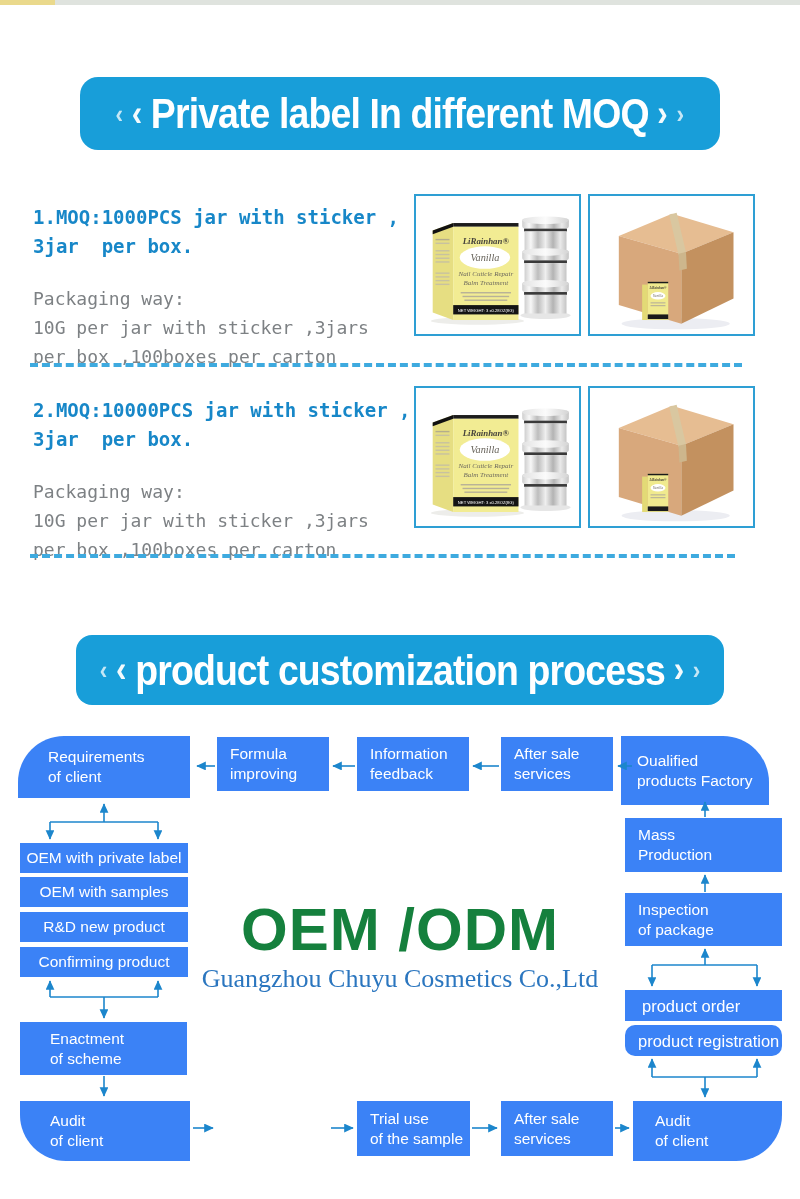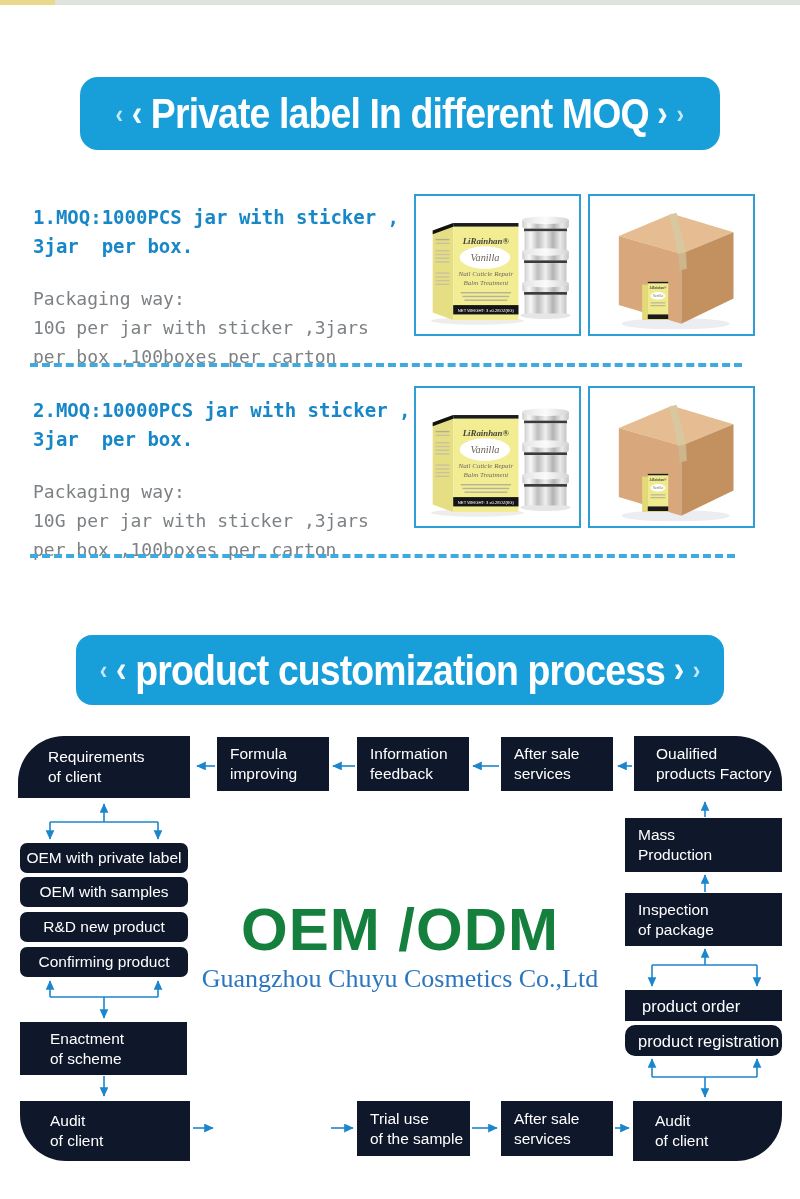--- a/index.html
+++ b/index.html
@@ -23,23 +23,23 @@
   .sec-title{color:#1787C8;font-weight:700;font-size:19px;line-height:29px;}
   .sec-pack{color:#7D8184;font-size:18px;line-height:29px;margin-top:23px;}
 
   .img-card{width:167px;height:142px;border:2px solid #2E9FD4;background:#fff;box-sizing:border-box;}
   .img-card svg{display:block;width:100%;height:100%;}
 
   .divider{border-top:4px dashed #3EAADF;height:0;}
 
   
   .flow{left:0;top:725px;width:800px;height:474px;}
-  .fc-box{position:absolute;background:#0f172a;color:#fff;font-size:15.5px;line-height:20px;
+  .fc-box{position:absolute;background:#3b82f6;color:#fff;font-size:15.5px;line-height:20px;
     display:flex;align-items:center;box-sizing:border-box;white-space:pre-line;padding-left:13px;}
-  .fc-center{justify-content:center;padding-left:0;text-align:center;border-radius:7px;}
+  .fc-center{justify-content:center;padding-left:0;text-align:center;}
   .oem-head{left:150px;top:170px;width:500px;text-align:center;
     color:#15803d;font-size:60px;font-weight:700;letter-spacing:1px;}
   .oem-co{left:120px;top:239px;width:560px;text-align:center;
     font-family:"Liberation Serif",serif;color:#2B76BF;font-size:26px;}
   .arrows{left:0;top:0;width:800px;height:474px;pointer-events:none;}
 </style>
 </head>
 <body>
 
 <div class="abs top-strip"></div>
@@ -237,21 +237,21 @@
 <div class="abs flow">
 
   <div class="fc-box" style="left:18px;top:11px;width:172px;height:62px;border-top-left-radius:46px;padding-left:30px;">Requirements
 of client</div>
   <div class="fc-box" style="left:217px;top:12px;width:112px;height:54px;">Formula
 improving</div>
   <div class="fc-box" style="left:357px;top:12px;width:112px;height:54px;">Information
 feedback</div>
   <div class="fc-box" style="left:501px;top:12px;width:112px;height:54px;">After sale
 services</div>
-  <div class="fc-box" style="left:634px;top:11px;width:148px;height:55px;border-top-right-radius:46px;padding-left:22px;">Oualified
+  <div class="fc-box" style="left:621px;top:11px;width:148px;height:69px;border-top-right-radius:46px;padding-left:16px;">Oualified
 products Factory</div>
 
   <div class="fc-box fc-center" style="left:20px;top:118px;width:168px;height:30px;">OEM with private label</div>
   <div class="fc-box fc-center" style="left:20px;top:152px;width:168px;height:30px;">OEM with samples</div>
   <div class="fc-box fc-center" style="left:20px;top:222px;width:168px;height:30px;">Confirming product</div>
   <div class="fc-box fc-center" style="left:20px;top:187px;width:168px;height:30px;">R&amp;D new product</div>
 
   <div class="fc-box" style="left:625px;top:93px;width:157px;height:54px;">Mass
 Production</div>
   <div class="fc-box" style="left:625px;top:168px;width:157px;height:53px;">Inspection

